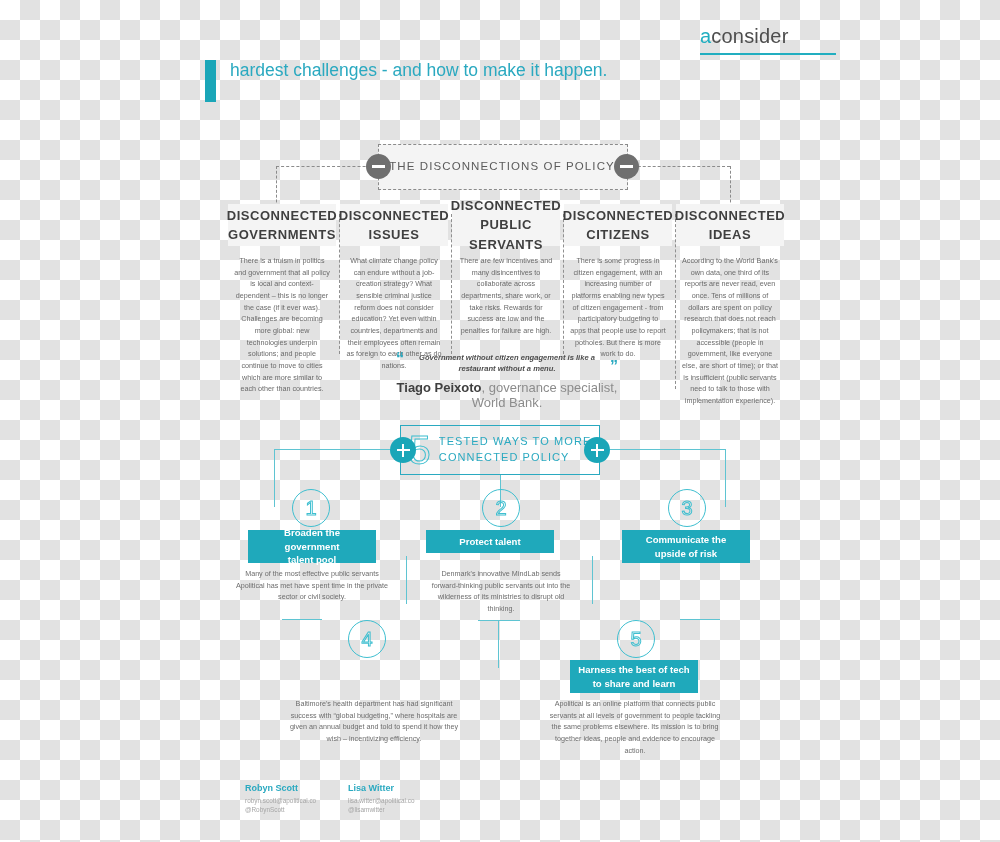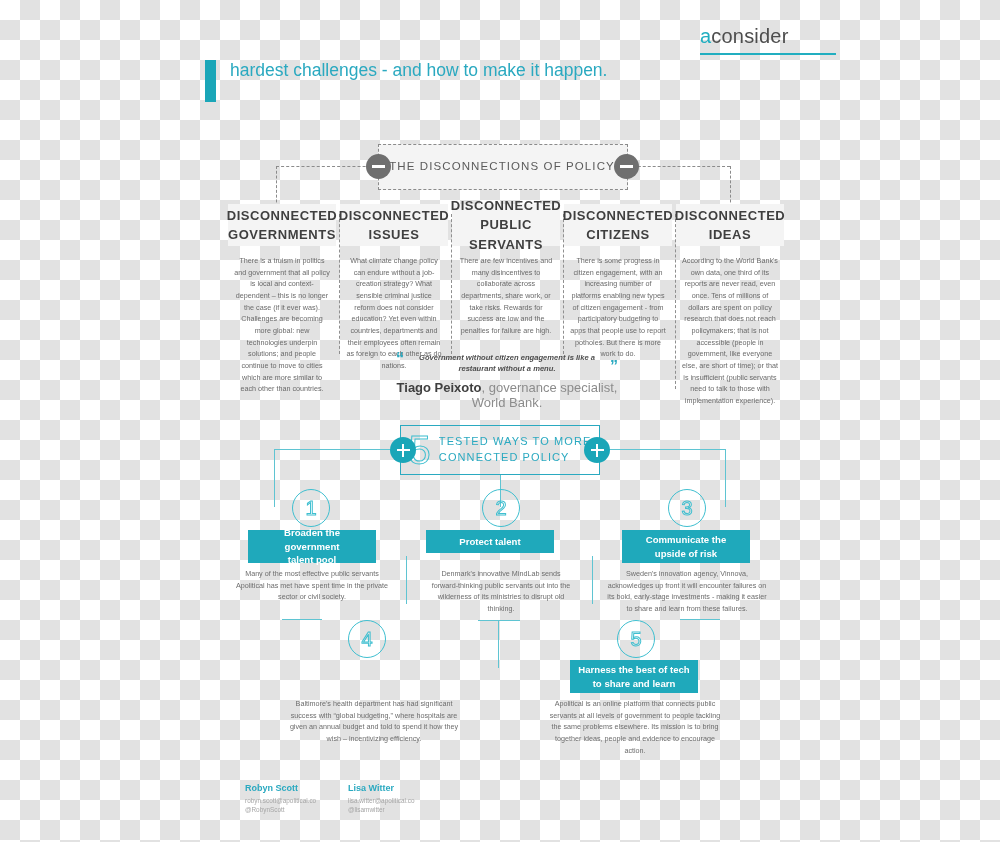--- a/index.html
+++ b/index.html
@@ -209,21 +209,20 @@
     <div><span>Protect talent</span></div>
   </div>
   <div class="card-body" style="left:428px;top:568px;width:146px;">Denmark's innovative MindLab sends forward-thinking public servants out into the wilderness of its ministries to disrupt old thinking.</div>
 
   <div class="num" style="left:668px;top:489px;">
       <span>3</span>
     </div>
   <div class="card-title" style="left:622px;top:530px;width:128px;height:33px;">
     <div><span>Communicate the</span><br><span>upside of risk</span></div>
   </div>
-  <div class="card-body" style="left:606px;top:568px;width:162px;">Sweden's innovation agency, Vinnova, acknowledges up front it will encounter failures on its bold, early-stage investments - making it easier to share and learn from these failures.</div>
 
   <div class="vrule" style="left:406px;top:556px;height:48px;"></div>
   <div class="vrule" style="left:592px;top:556px;height:48px;"></div>
   <div class="hrule" style="left:282px;top:619px;width:40px;"></div>
   <div class="hrule" style="left:680px;top:619px;width:40px;"></div>
   <div class="vrule" style="left:498px;top:620px;height:48px;"></div>
   <div class="hrule" style="left:478px;top:620px;width:42px;"></div>
 
   <div class="num" style="left:348px;top:620px;">
       <span>4</span>

